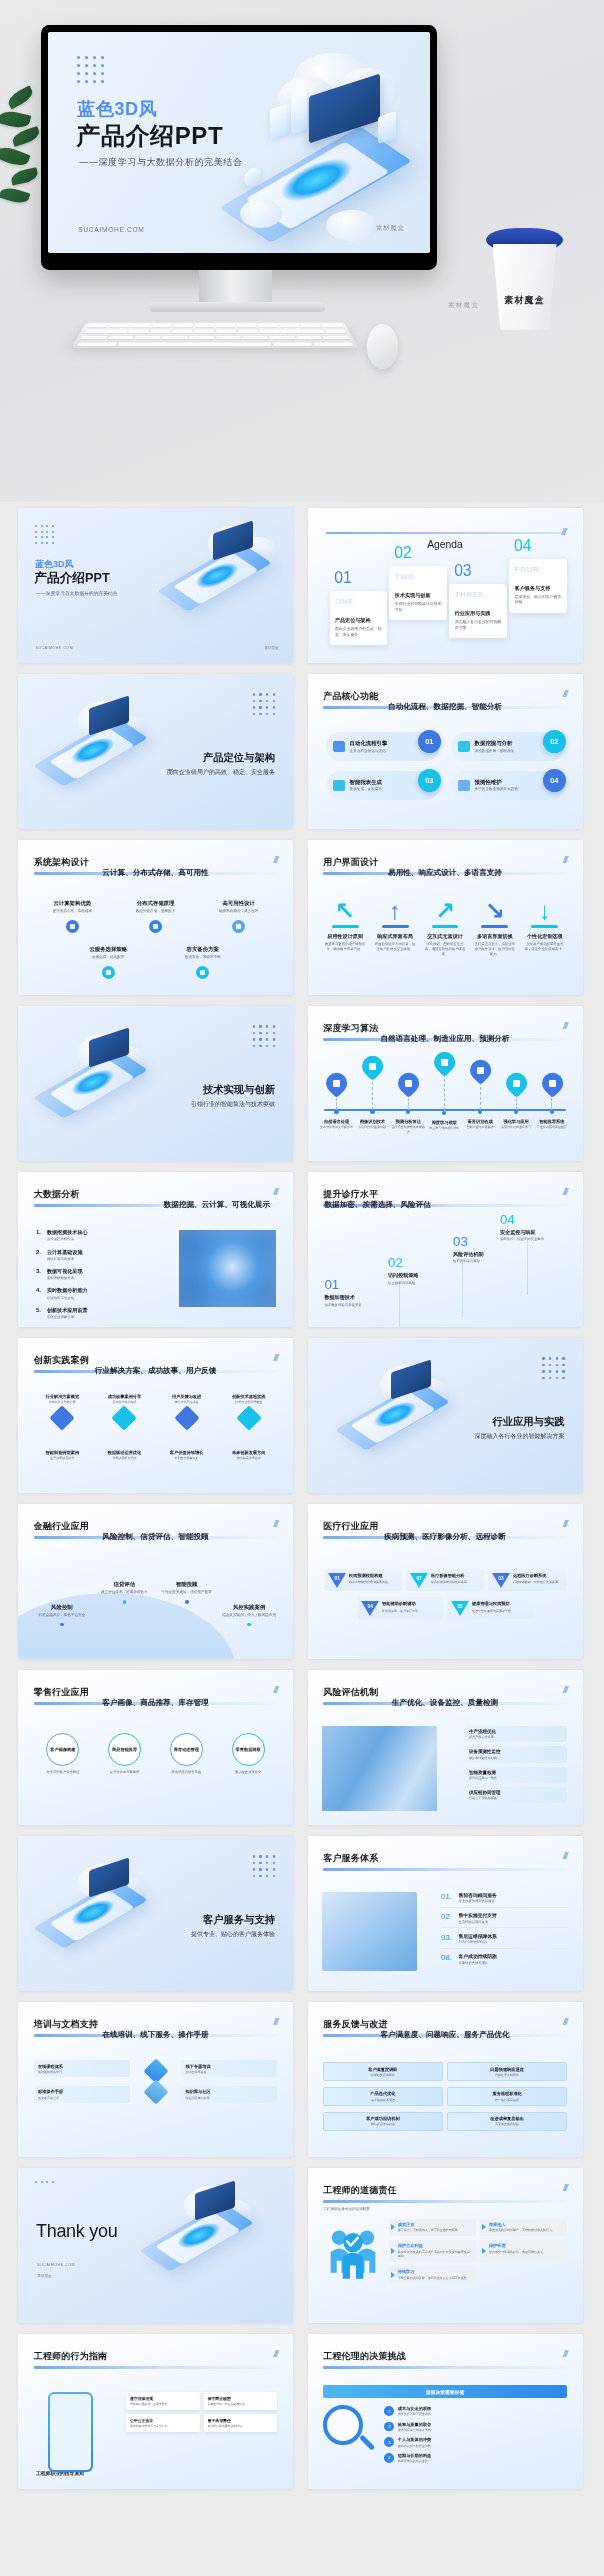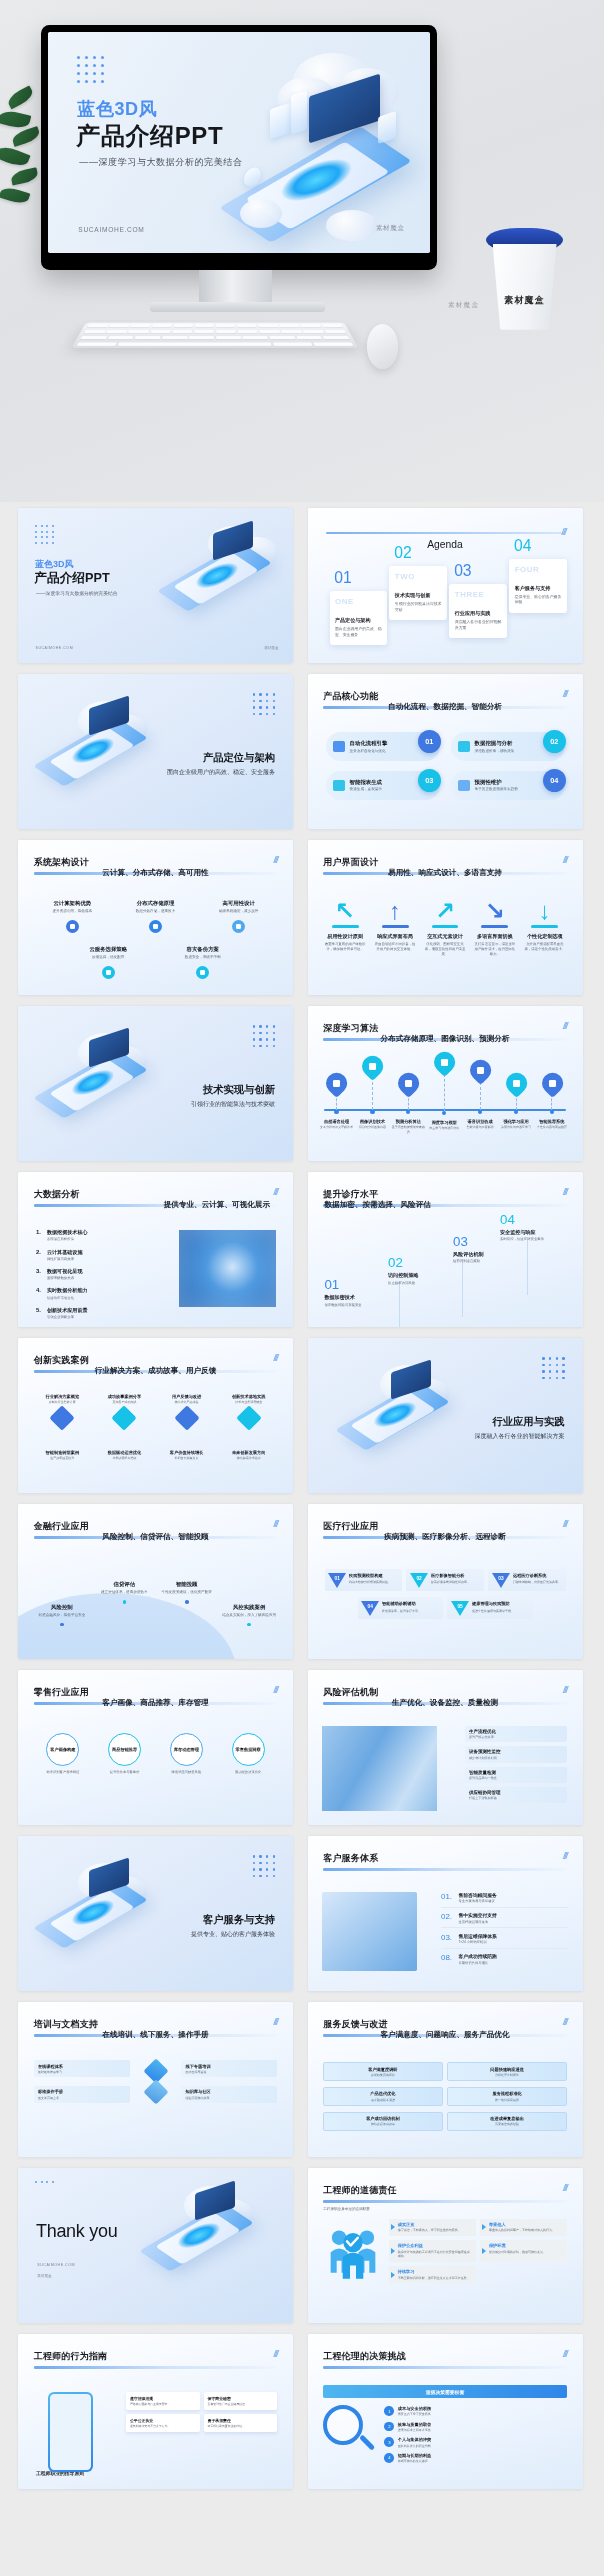--- a/index.html
+++ b/index.html
@@ -788,21 +788,21 @@
     <div class="sec-t">技术实现与创新</div>
     <div class="sec-p">引领行业的智能算法与技术突破</div>
   </div>
 
   <div class="thumb">
     <div class="sl-head">
       <div class="sl-title">深度学习算法</div>
       <div class="sl-rule"></div>
       <div class="sl-slashes">///</div>
     </div>
-    <div class="sl-sub">分布式存储原理、图像识别、预测分析</div>
+    <div class="sl-sub">自然语言处理、制造业应用、预测分析</div>
     <div class="tl">
       <div class="axis"></div>
       <div class="node" style="left:0%;top:14.5px">
         <div class="bub" style="background:#3f78e0"></div>
         <div class="stem"></div>
           <div class="dot"></div>
         <b>自然语言处理</b>
         <span>文本分析与语义理解技术</span>
       </div>
       <div class="node" style="left:14.3%;top:-2.4px">
@@ -849,21 +849,21 @@
       </div>
     </div>
   </div>
 
   <div class="thumb">
     <div class="sl-head">
       <div class="sl-title">大数据分析</div>
       <div class="sl-rule"></div>
       <div class="sl-slashes">///</div>
     </div>
-    <div class="sl-sub" style="text-align:right;right:23px;left:auto;width:133px;">提供专业、云计算、可视化展示</div>
+    <div class="sl-sub" style="text-align:right;right:23px;left:auto;width:133px;">数据挖掘、云计算、可视化展示</div>
     <div class="nlist">
       <div class="nrow">
           <span class="n">1.</span>
           <span>
             <b>数据挖掘技术核心</b>
             <span>发现潜在目标价值</span>
           </span>
         </div>
       <div class="nrow">
           <span class="n">2.</span>

